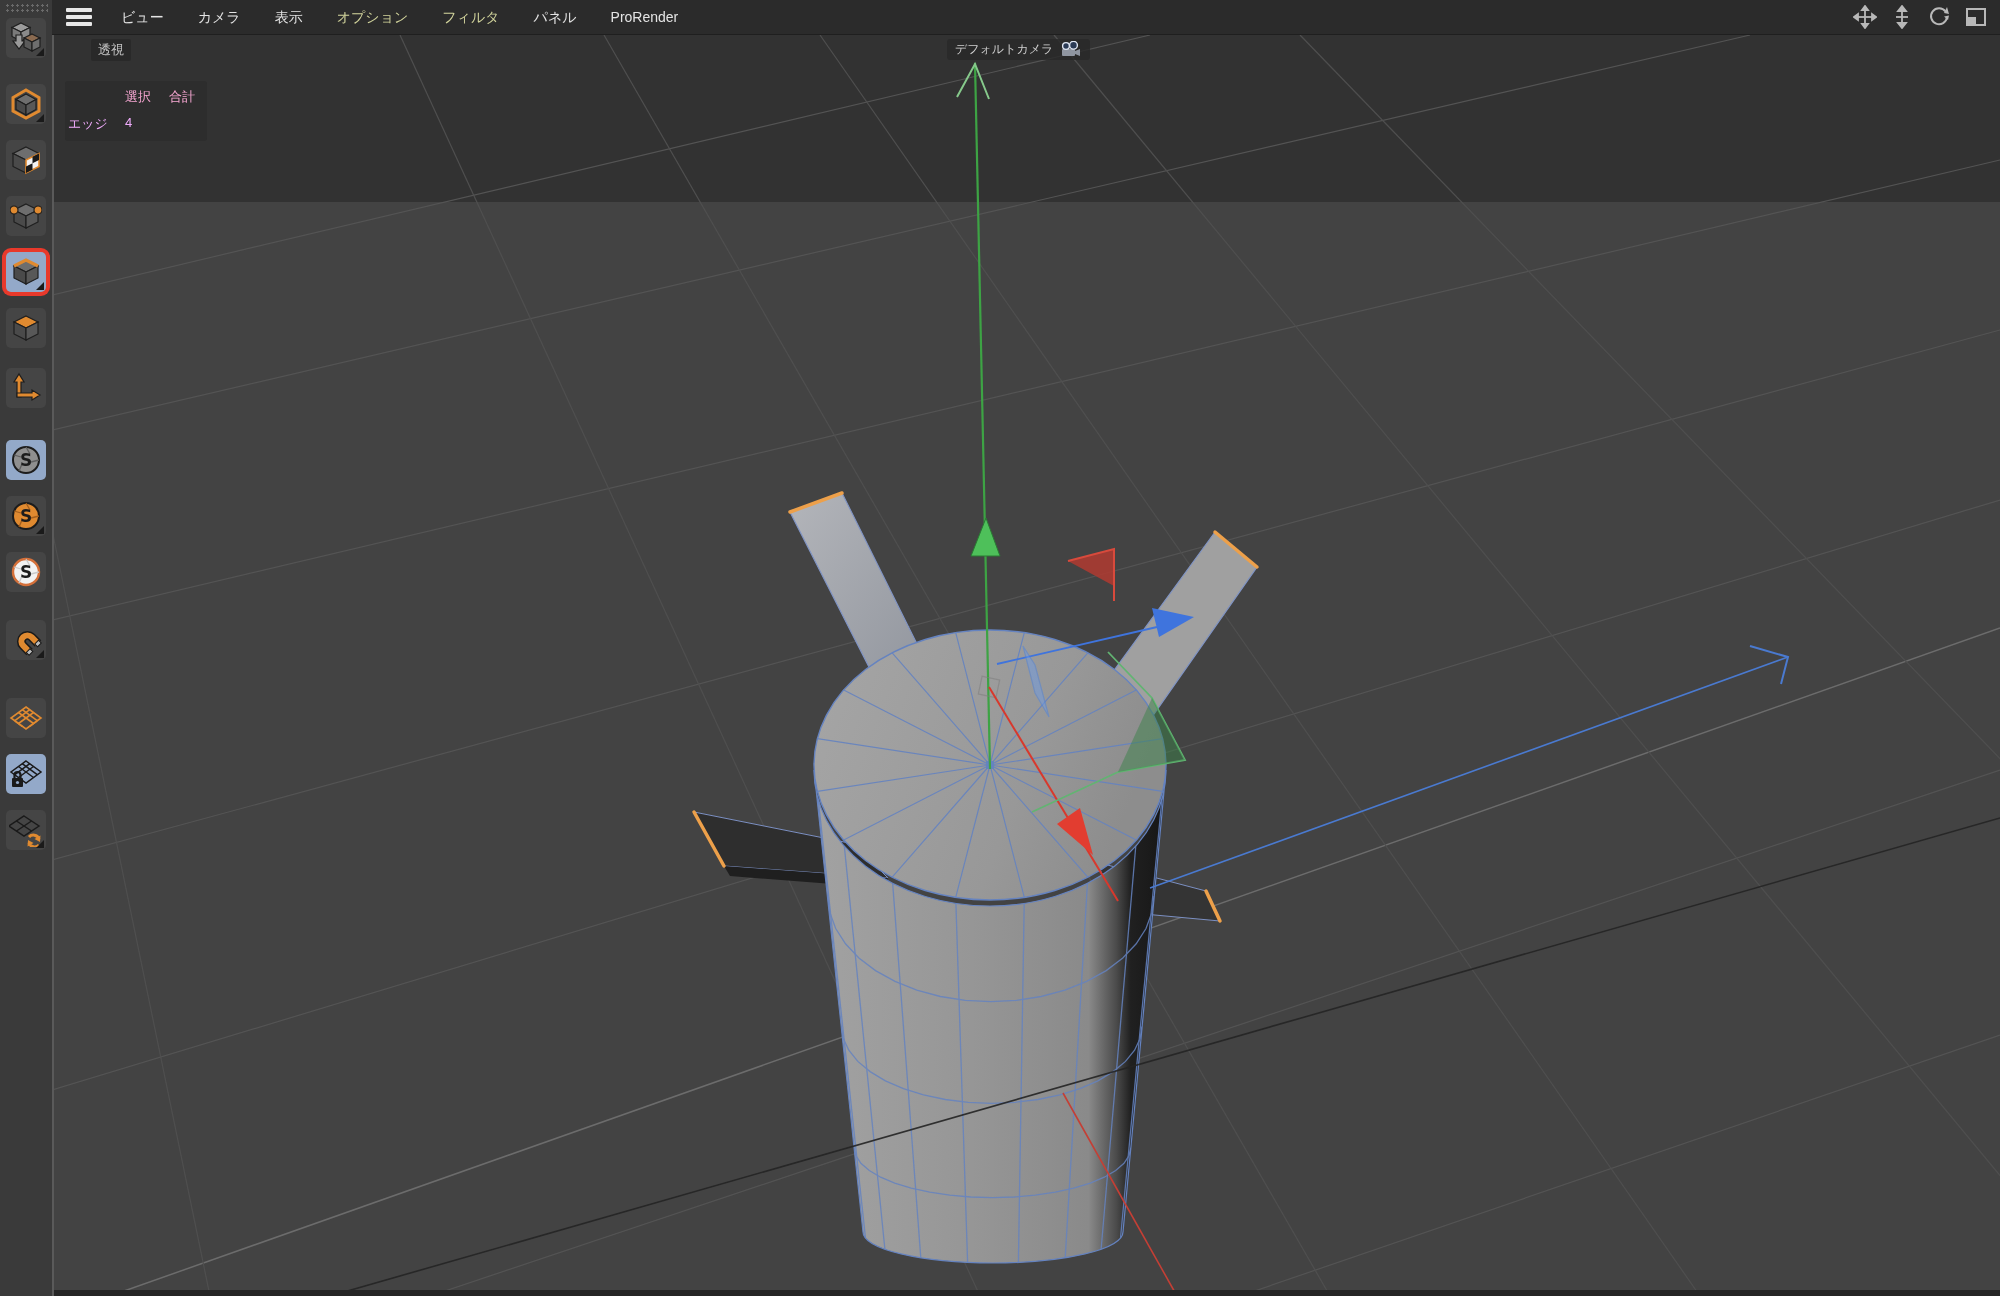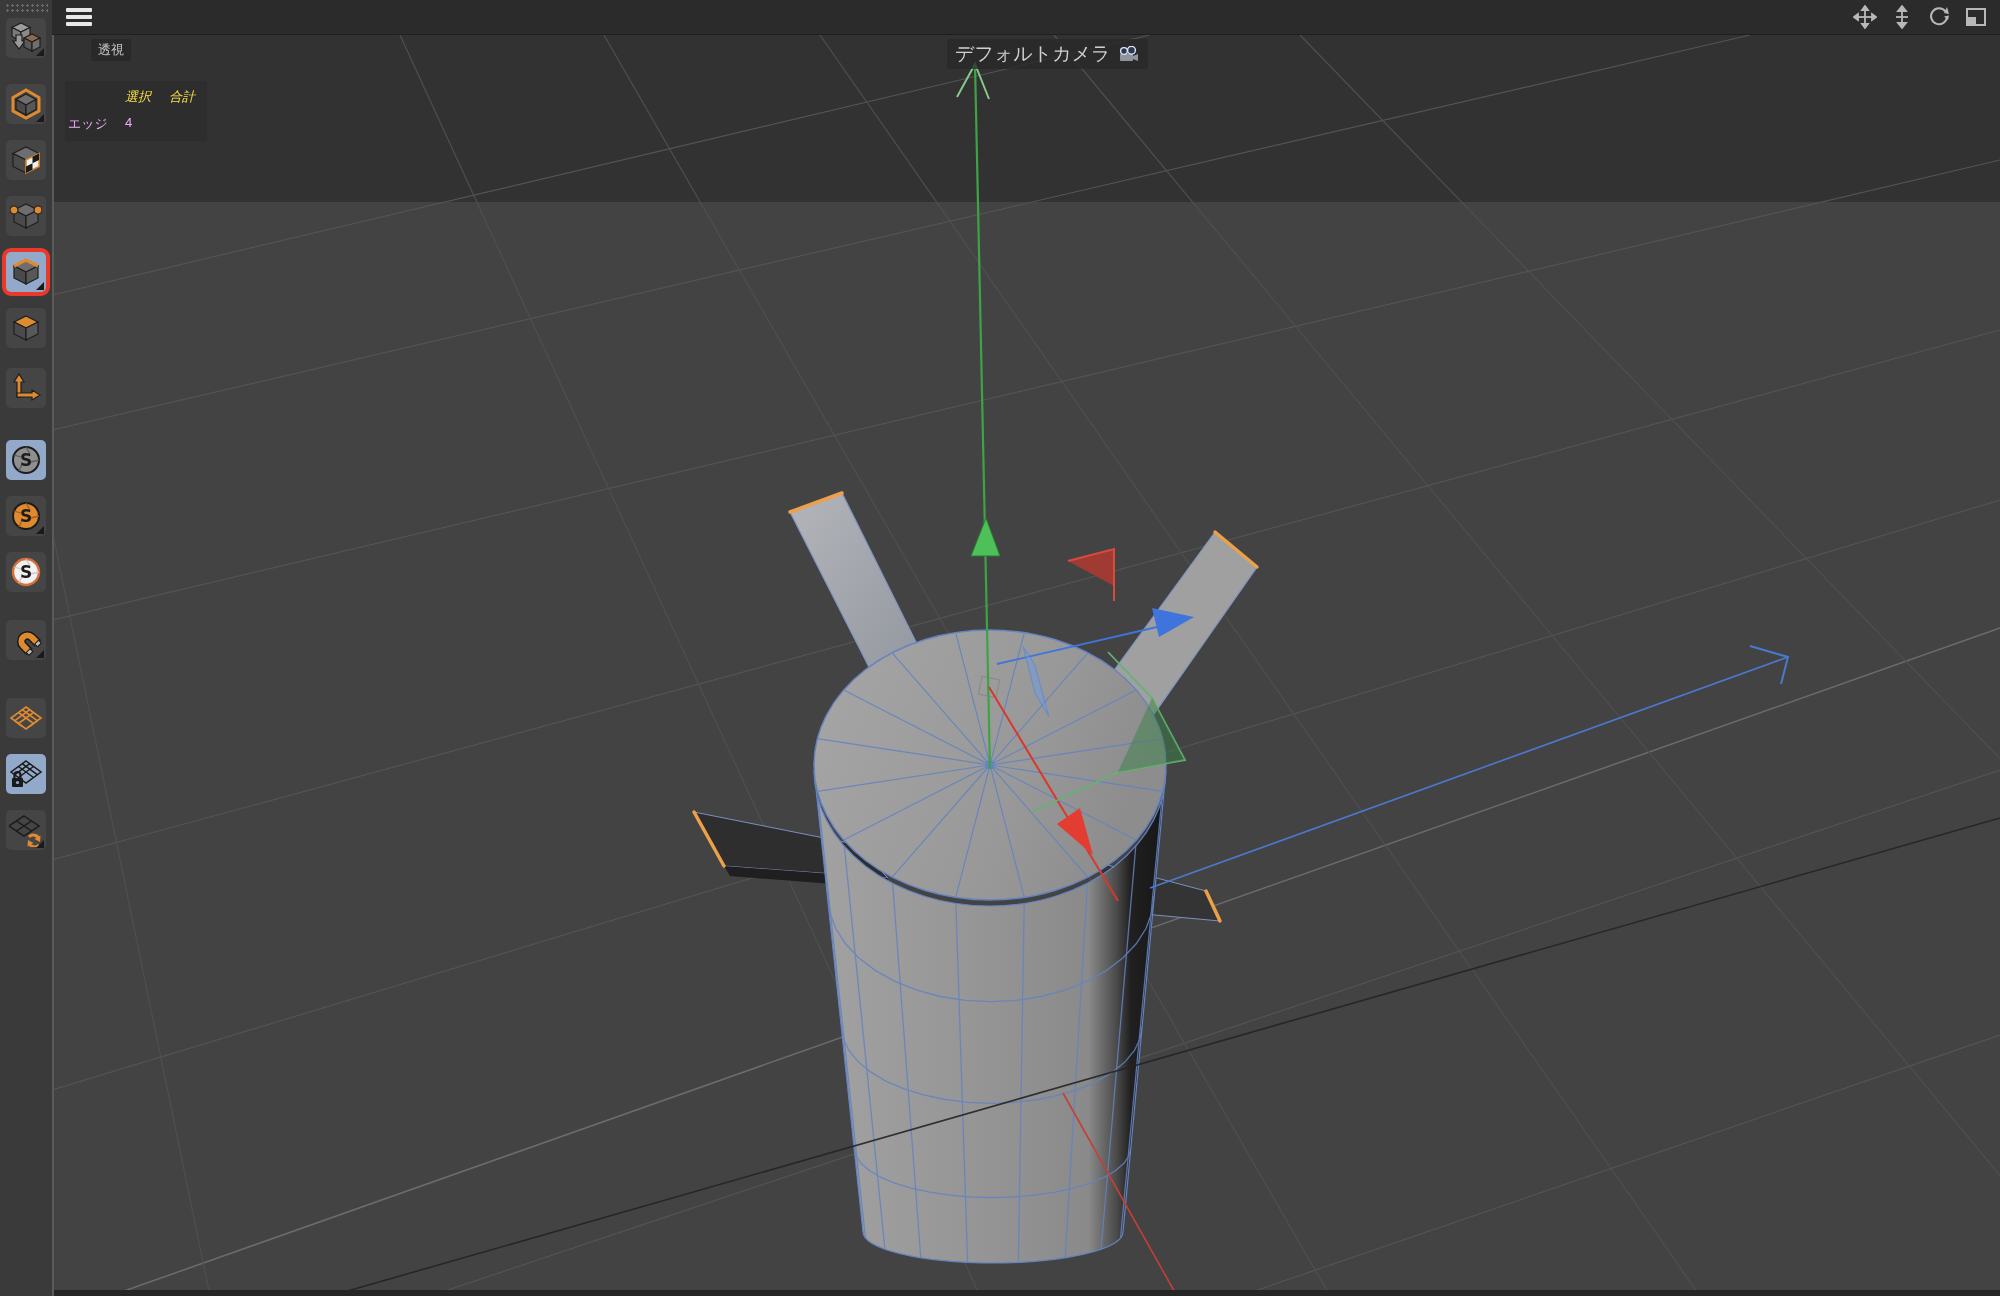--- a/index.html
+++ b/index.html
@@ -36,36 +36,45 @@
   .viewport{position:absolute;left:52px;top:34px;right:0;bottom:0;border-left:2px solid #5a5a5a;
             overflow:hidden;}
   .viewport svg.scene{position:absolute;left:-2px;top:0;width:1948px;height:1262px;display:block;}
 
   
   .hud-view{position:absolute;left:10px;top:5px;padding:2px 7px;background:rgba(40,40,40,.85);
             border-radius:2px;color:#c6c6c6;font-size:13px;z-index:5;margin-left:27px;}
   .hud-info{position:absolute;left:11px;top:47px;width:142px;background:rgba(44,44,44,.92);
             border-radius:3px;padding:7px 0 8px 0;font-size:13px;z-index:5;
             display:grid;grid-template-columns:60px 44px 38px;row-gap:9px;}
-  .hud-info .h{color:#fde047;font-style:italic;}
+  .hud-info .h{color:#f9a8d4;}
   .hud-info .v{color:#f0abfc;}
   .hud-cam{position:absolute;left:893px;top:5px;display:flex;align-items:center;gap:7px;
            background:rgba(40,40,40,.8);border-radius:3px;padding:2px 8px;color:#d0d0d0;
-           font-size:19px;z-index:5;}
+           font-size:12px;z-index:5;}
   .icon-lab{display:block;}
 </style>
 </head>
 <body>
 
 <div class="menubar">
   <div class="hamburger">
     <span></span>
       <span></span>
       <span></span>
   </div>
+  <div class="menu-items" id="menu-items">
+      <div class="menu-item">ビュー</div>
+      <div class="menu-item">カメラ</div>
+      <div class="menu-item">表示</div>
+      <div class="menu-item accent">オプション</div>
+      <div class="menu-item accent">フィルタ</div>
+      <div class="menu-item">パネル</div>
+      <div class="menu-item">ProRender</div>
+    </div>
 
   <div class="vp-controls">
     <span class="icon-lab">
       <svg width="24" height="24" viewBox="0 0 24 24">
         <g stroke="#b8b8b8" stroke-width="1.8" fill="#b8b8b8">
           <line x1="12" y1="4" x2="12" y2="20"></line>
             <line x1="4" y1="12" x2="20" y2="12"></line>
           <polygon points="12,1 9,5 15,5"></polygon>
             <polygon points="12,23 9,19 15,19"></polygon>
           <polygon points="1,12 5,9 5,15"></polygon>

